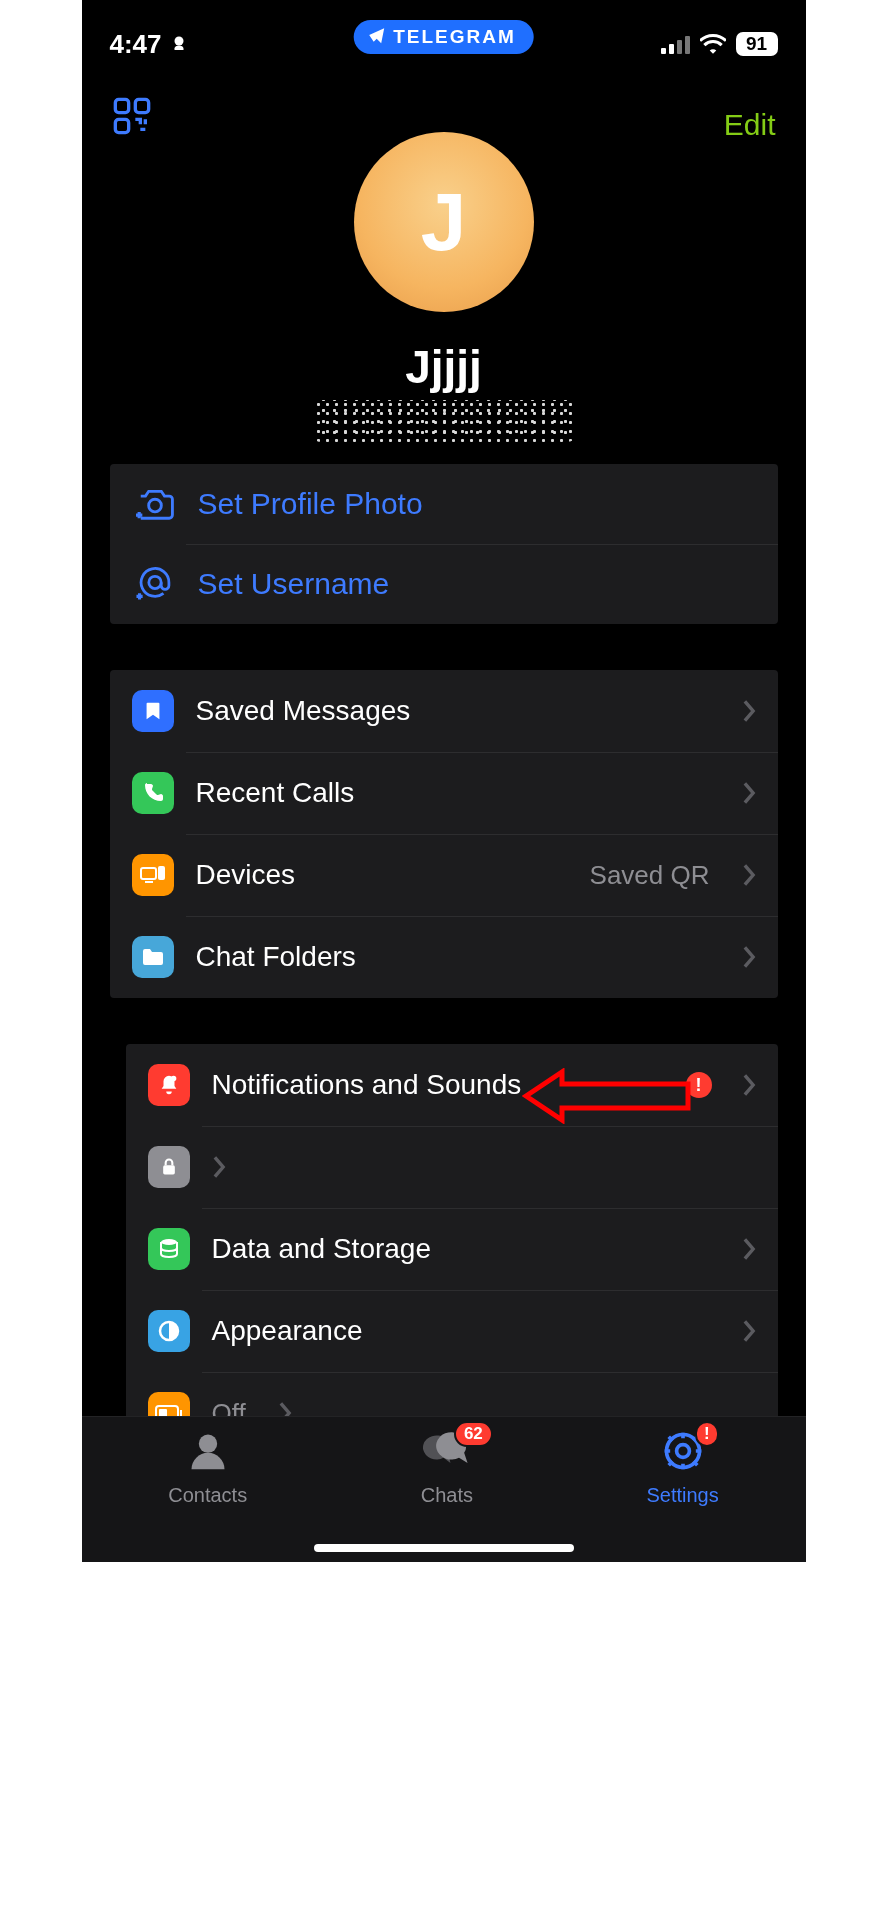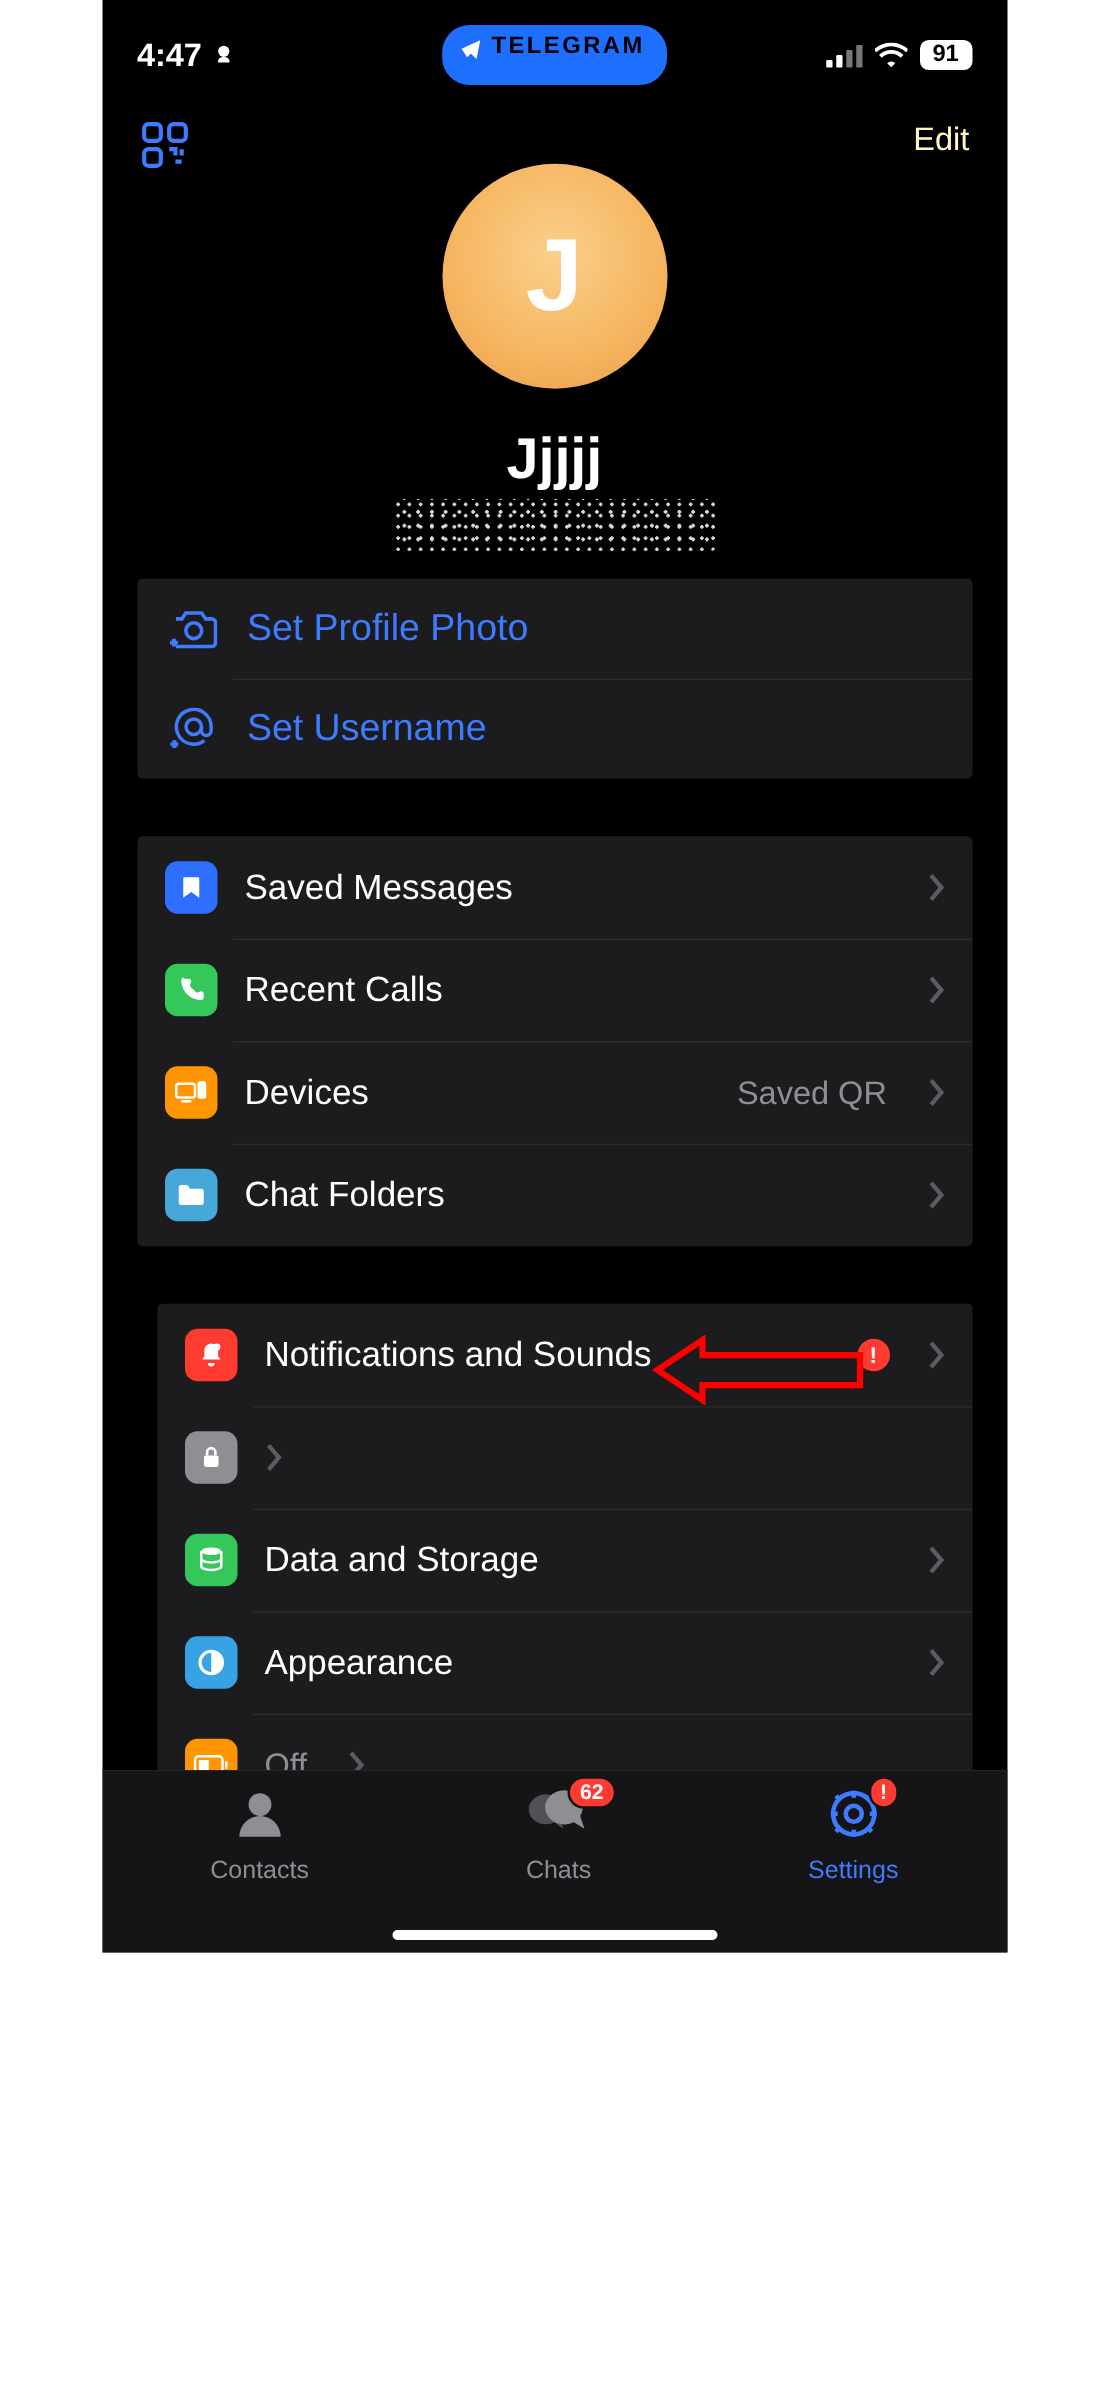--- a/index.html
+++ b/index.html
@@ -15,40 +15,40 @@
 
   
   .statusbar {
     display: flex; align-items: center; justify-content: space-between;
     padding: 22px 28px 0 28px; height: 66px;
   }
   .status-left { display: flex; align-items: center; gap: 8px; color: #fff; font-weight: 700; font-size: 26px; }
   .status-right { display: flex; align-items: center; gap: 10px; }
   .telegram-pill {
     position: absolute; left: 50%; transform: translateX(-50%);
-    top: 20px; background: #1f6fff; color: #000000; font-weight: 700;
-    font-size: 19px; letter-spacing: 2px; padding: 6px 18px 20px 14px;
-    border-radius: 22px; display: flex; align-items: flex-end; gap: 8px;
+    top: 20px; background: #1f6fff; color: #ffffff; font-weight: 700;
+    font-size: 19px; letter-spacing: 2px; padding: 6px 18px 6px 14px;
+    border-radius: 22px; display: flex; align-items: flex-start; gap: 8px;
   }
   .battery-box {
     background:#fff; color:#000; font-weight:700; font-size:19px;
     border-radius:7px; padding:0 6px; min-width:42px; text-align:center;
     line-height:24px;
   }
   .cellbars { display:inline-flex; align-items:flex-end; gap:3px; height:20px; }
   .cellbars span { width:5px; background:#777; border-radius:1px; }
   .cellbars span.on { background:#fff; }
 
   
   .topnav {
     display:flex; justify-content:space-between; align-items:flex-start;
     padding: 30px 30px 0 30px;
   }
   .qr-btn { color:#3e7bff; }
-  .edit-btn { color:#fef9c3; font-size:26px; }
+  .edit-btn { color:#84cc16; font-size:30px;margin-top:12px; }
 
   
   .profile {
     display:flex; flex-direction:column; align-items:center;
     margin-top:-10px;
   }
   .avatar {
     width:180px; height:180px; border-radius:50%;
     background: radial-gradient(circle at 50% 40%, #f9d08b 0%, #f6b560 60%, #e89c49 100%);
     display:flex; align-items:center; justify-content:center;

